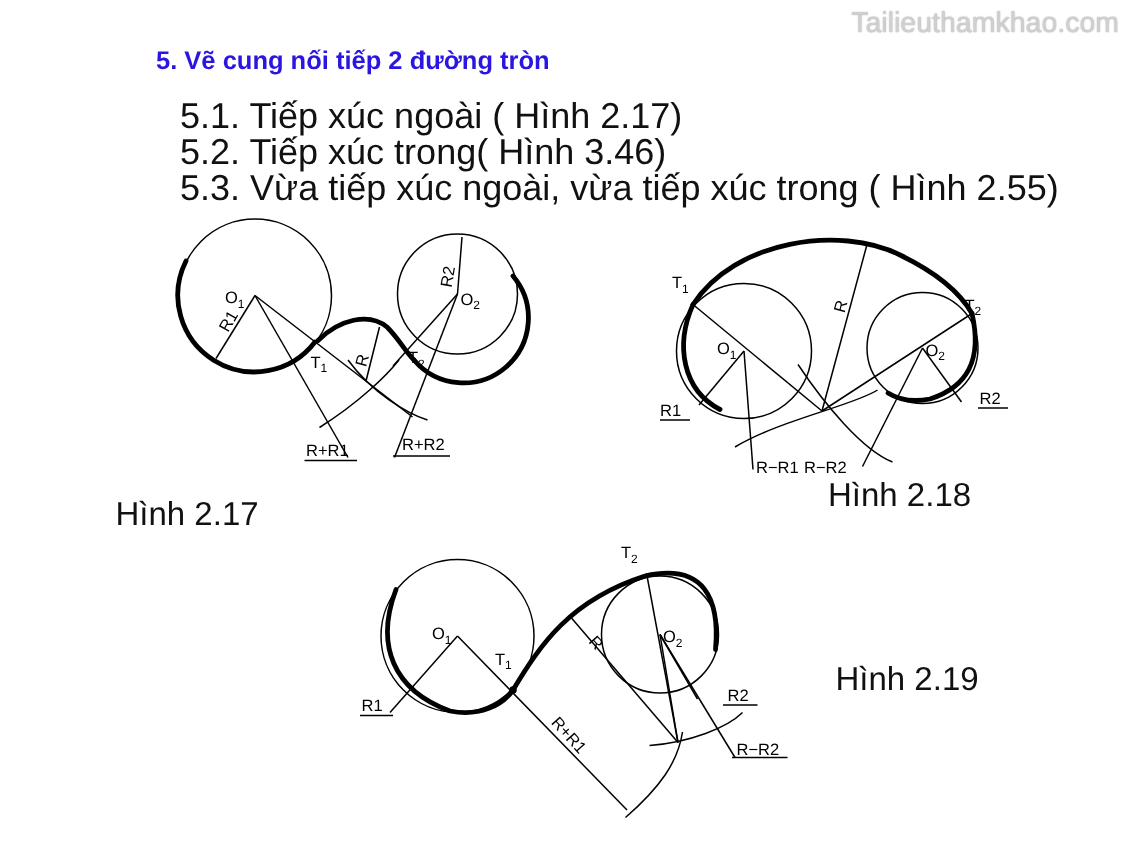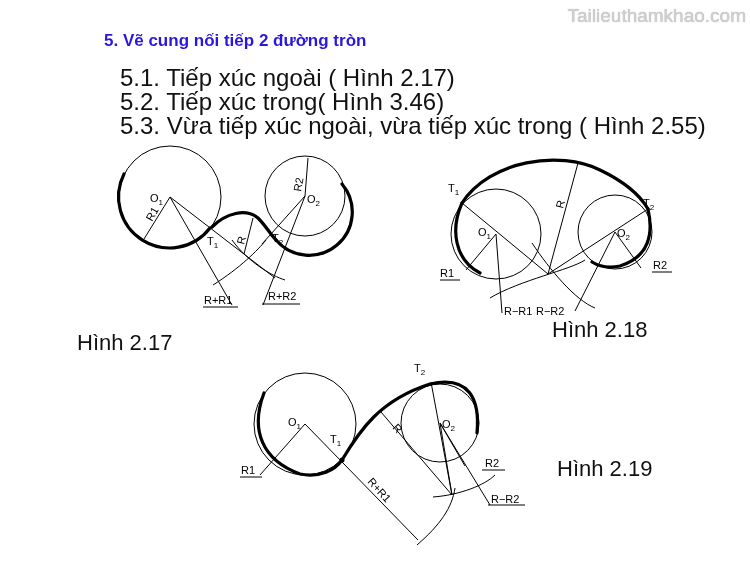--- a/index.html
+++ b/index.html
@@ -3,21 +3,21 @@
 <meta charset="utf-8">
 <style>
   html,body{margin:0;padding:0;background:#ffffff;}
   body{width:750px;height:563px;position:relative;overflow:hidden;font-family:"Liberation Sans",sans-serif;}
   .watermark{position:absolute;right:4px;top:5px;font-size:19px;color:#d0d0d0;letter-spacing:0;
     text-shadow:0 0 1px #9a9a9a;font-family:"Liberation Sans",sans-serif;}
   .heading{position:absolute;left:104px;top:31px;font-size:17px;font-weight:bold;color:#2a16e0;margin:0;white-space:nowrap;}
   .subitem{position:absolute;left:120px;font-size:24px;color:#111;white-space:nowrap;}
   .s1{top:64px;} .s2{top:88px;} .s3{top:112px;}
   .caption{position:absolute;font-size:22px;color:#111;white-space:nowrap;}
-  .cap17{left:77px;top:330px;} .cap18{left:552px;top:317px;} .cap19{left:557px;top:440px;margin-top:16px;}
+  .cap17{left:77px;top:330px;} .cap18{left:552px;top:317px;} .cap19{left:557px;top:440px;}
   svg.fig{position:absolute;left:0;top:0;}
   svg text{font-family:"Liberation Sans",sans-serif;fill:#000;}
   .thin{stroke:#000;stroke-width:1;fill:none;}
   .thick{stroke:#000;stroke-width:3.2;fill:none;stroke-linecap:round;}
   .lbl{font-size:11px;}
   .sub{font-size:8px;}
 </style>
 </head>
 <body>
 

